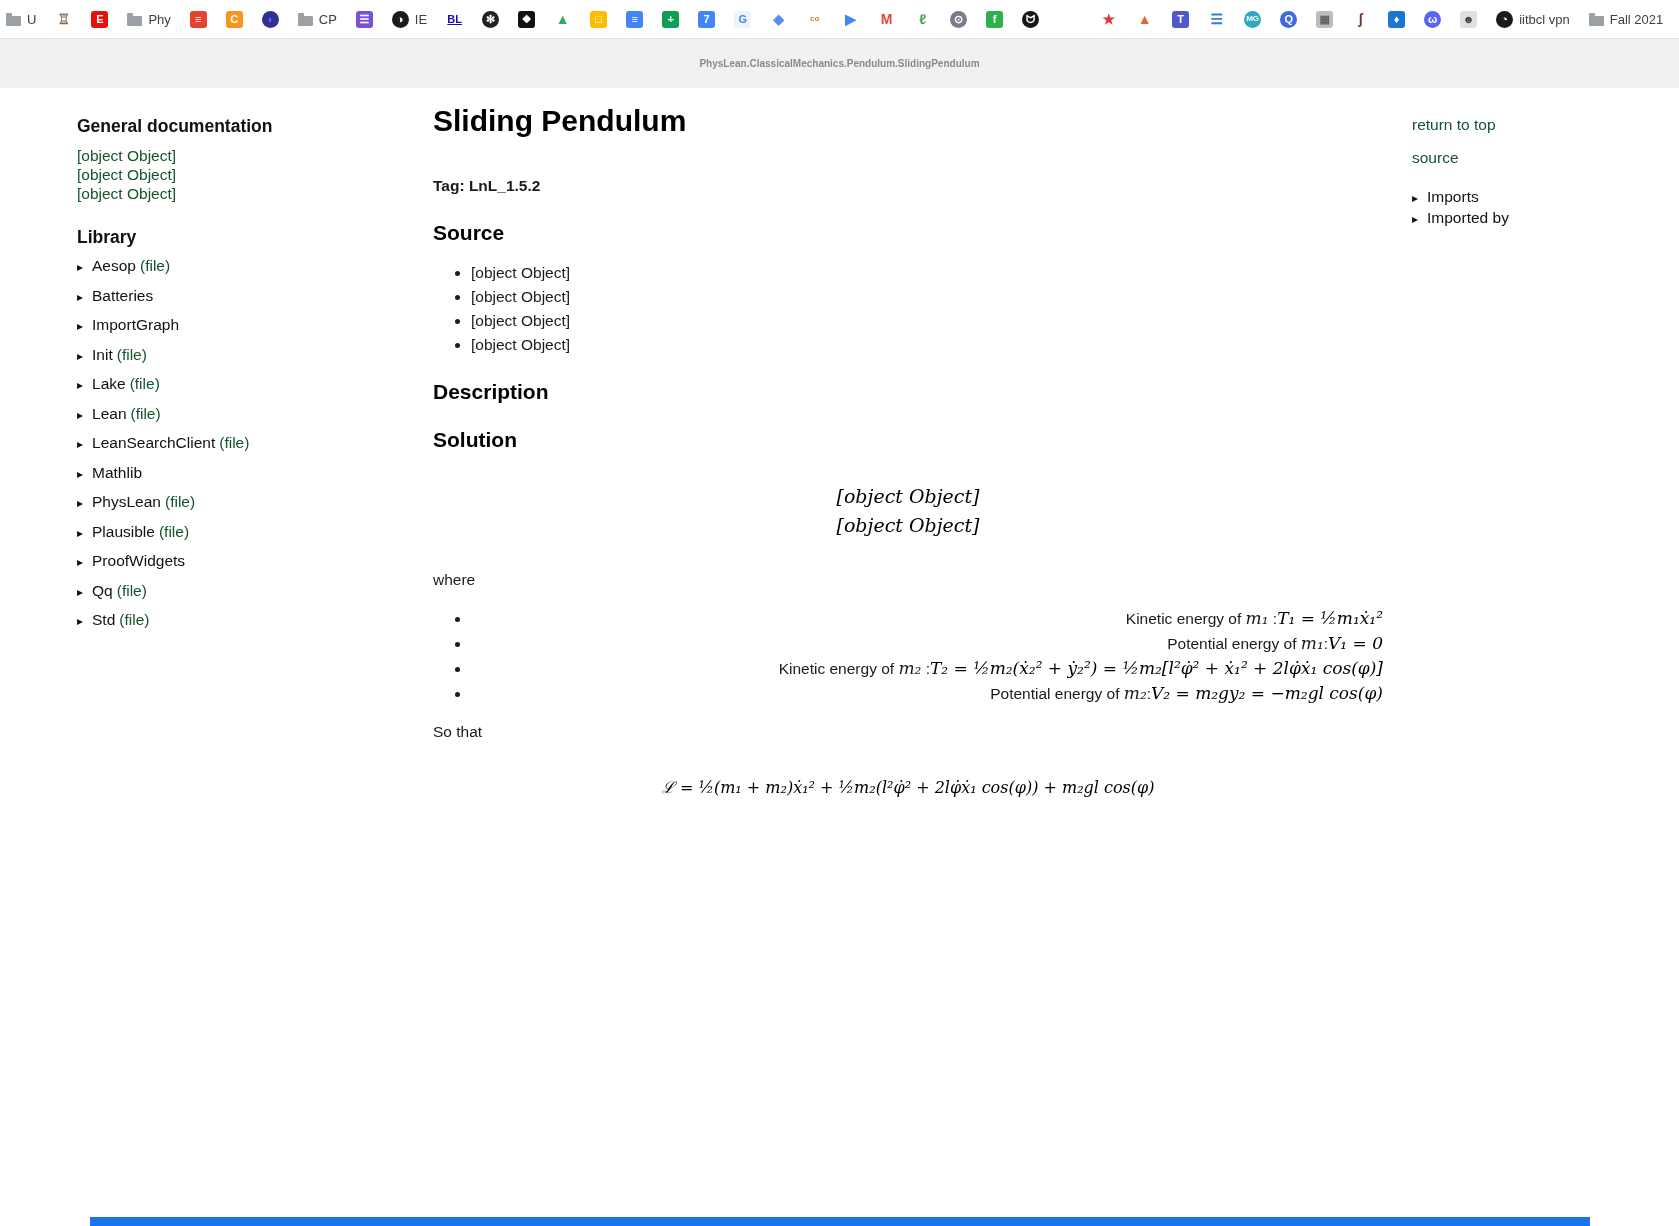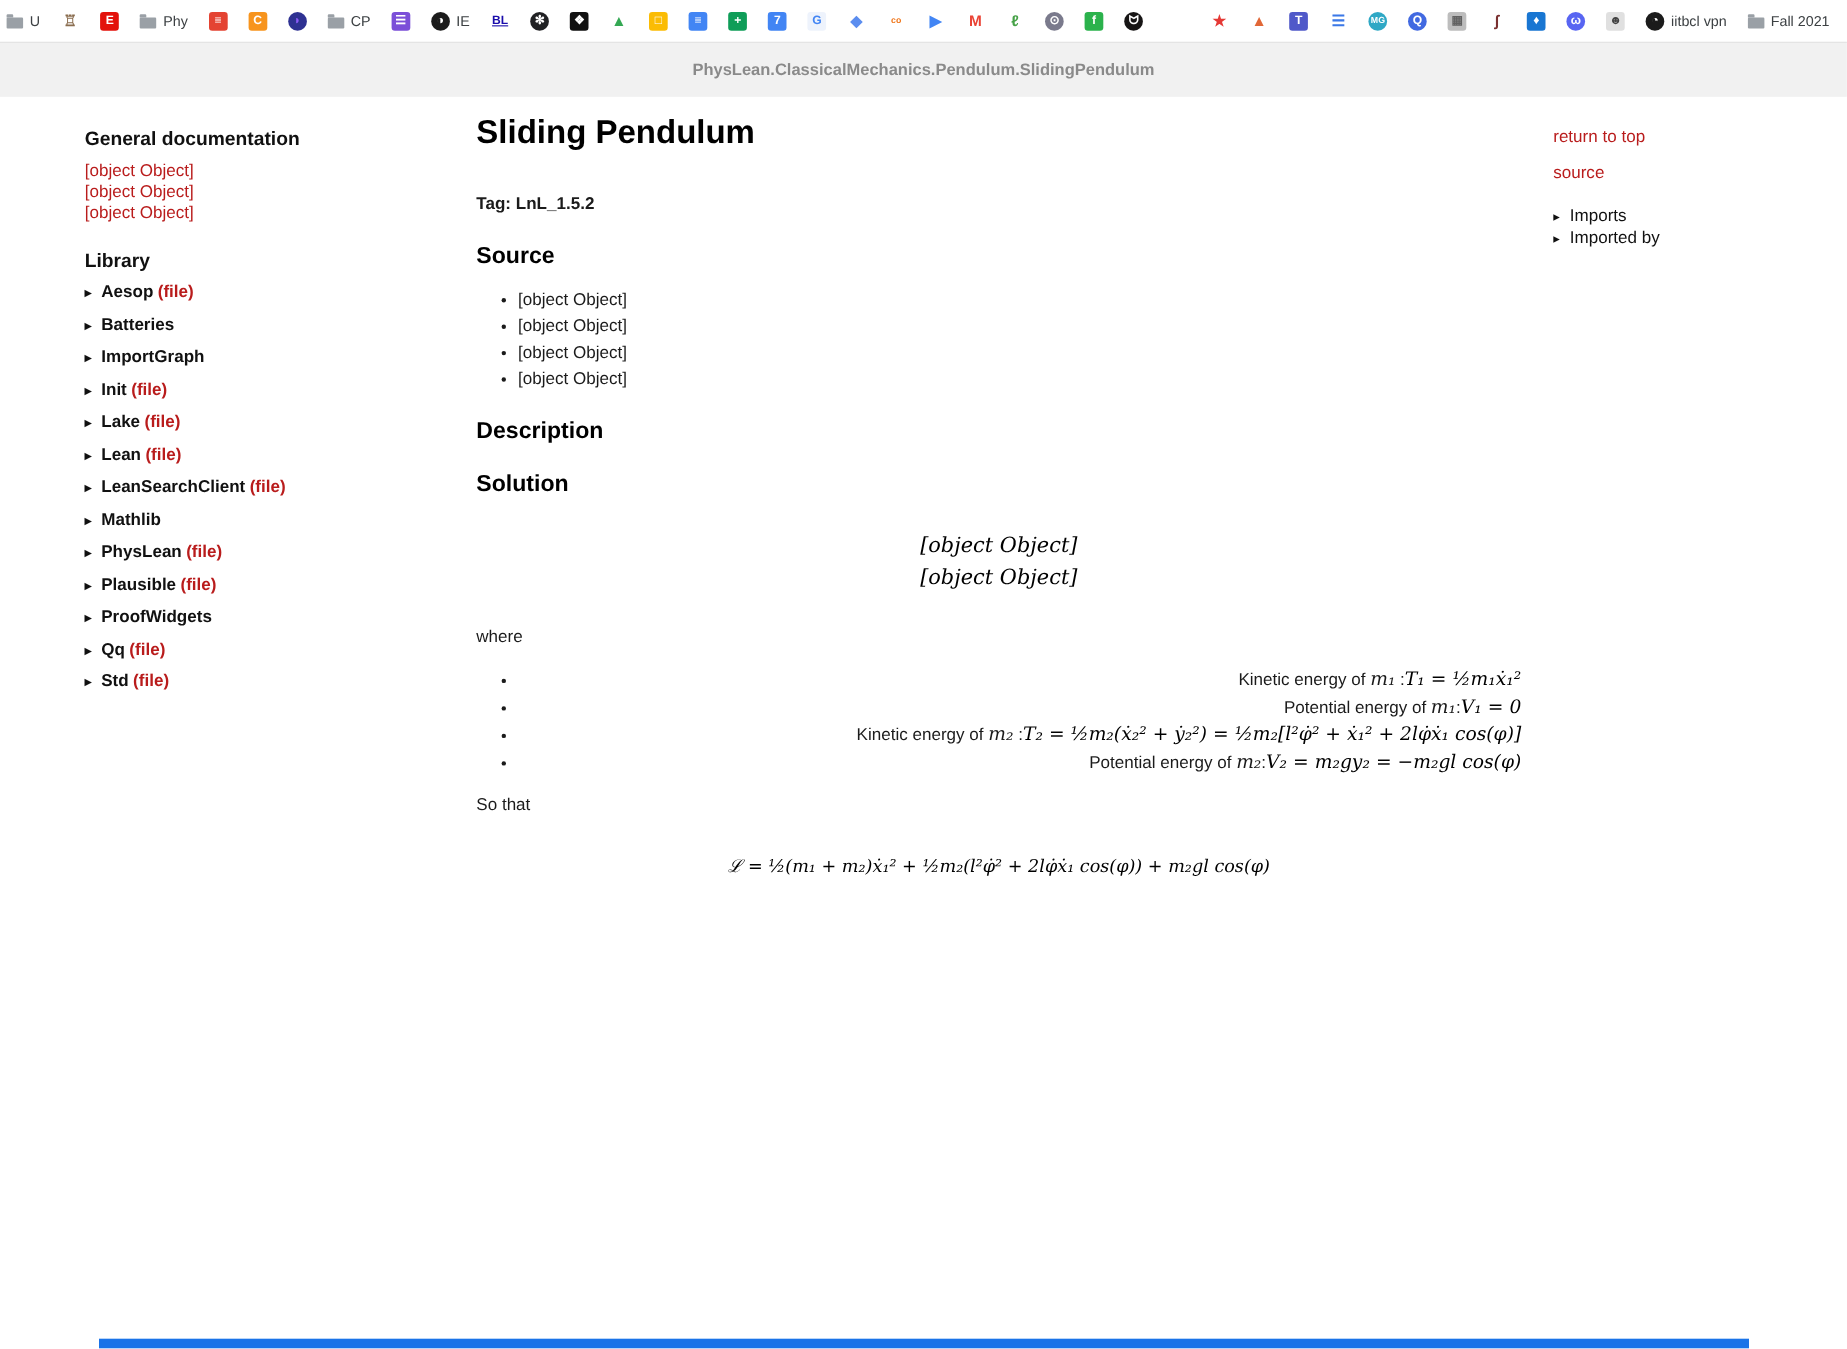--- a/index.html
+++ b/index.html
@@ -2,21 +2,21 @@
 <html><head>
 <meta charset="utf-8">
 <style>
   * { box-sizing: border-box; }
   html,body { margin:0; padding:0; }
   body {
     width:1679px; height:1226px; position:relative; overflow:hidden;
     background:#ffffff; font-family:"Liberation Sans",sans-serif; color:#1b1b1b;
   }
   a { text-decoration:none; cursor:pointer; }
-  .blue { color:#b91c1c; }
+  .blue { color:#14532d; }
 
   
   .bookmarks-bar {
     height:38px; display:flex; align-items:center; padding:0 6px; gap:19px;
     background:#ffffff; white-space:nowrap; overflow:hidden;
   }
   .bookmark { display:inline-flex; align-items:center; gap:6px; font-size:13px; color:#3c4043; flex:0 0 auto; }
   .bm-folder { width:15px; height:10px; background:#9aa0a6; border-radius:1px; position:relative; margin-top:3px; }
   .bm-folder::before { content:""; position:absolute; top:-3px; left:0; width:6px; height:3px; background:#9aa0a6; border-radius:1px 1px 0 0; }
   .bm-icon {
@@ -27,32 +27,32 @@
   .bm-icon.plain { background:transparent; font-size:14px; }
   .bm-icon.tiny { font-size:8px; }
   .bm-icon.underline { text-decoration:underline; font-size:11px; }
   .gap { margin-left:42px; }
 
   
   .module-bar {
     height:50px; background:#f1f1f1; border-top:1px solid #e3e3e3;
     display:flex; align-items:center; justify-content:center;
   }
-  .module-bar span { font-weight:bold; font-size:15px; color:#8a8a8a; }
+  .module-bar span { font-weight:bold; font-size:10px; color:#8a8a8a; }
 
   
   .left-nav  { position:absolute; left:77px;  top:116px; width:340px; }
   .main      { position:absolute; left:433px; top:96px;  width:950px; }
   .right-nav { position:absolute; left:1412px; top:116px; width:220px; font-size:15px; }
 
   
   .left-nav h3 { font-size:17.5px; margin:0 0 9px 0; color:#111; }
   .gen-links { display:flex; flex-direction:column; margin-bottom:24px; }
   .gen-links a { font-size:15.5px; line-height:19px; }
-  .lib { list-style:none; margin:6px 0 0 0; padding:0;font-weight:bold; }
+  .lib { list-style:none; margin:6px 0 0 0; padding:0; }
   .lib-item { font-size:15.5px; margin-bottom:11.5px; color:#111; }
   .tri { display:inline-block; margin-right:9px; }
   .tri::before { content:"\25B8"; font-size:12px; color:#111; }
   .lib-item .file { margin-left:4px; }
 
   
   .right-nav a { display:block; font-size:15.5px; }
   .right-nav .rlink1 { margin-bottom:15px; }
   .right-nav .rnav { list-style:none; margin:20px 0 0 0; padding:0; }
   .right-nav .rnav li { font-size:15.5px; line-height:19px; color:#111; }

